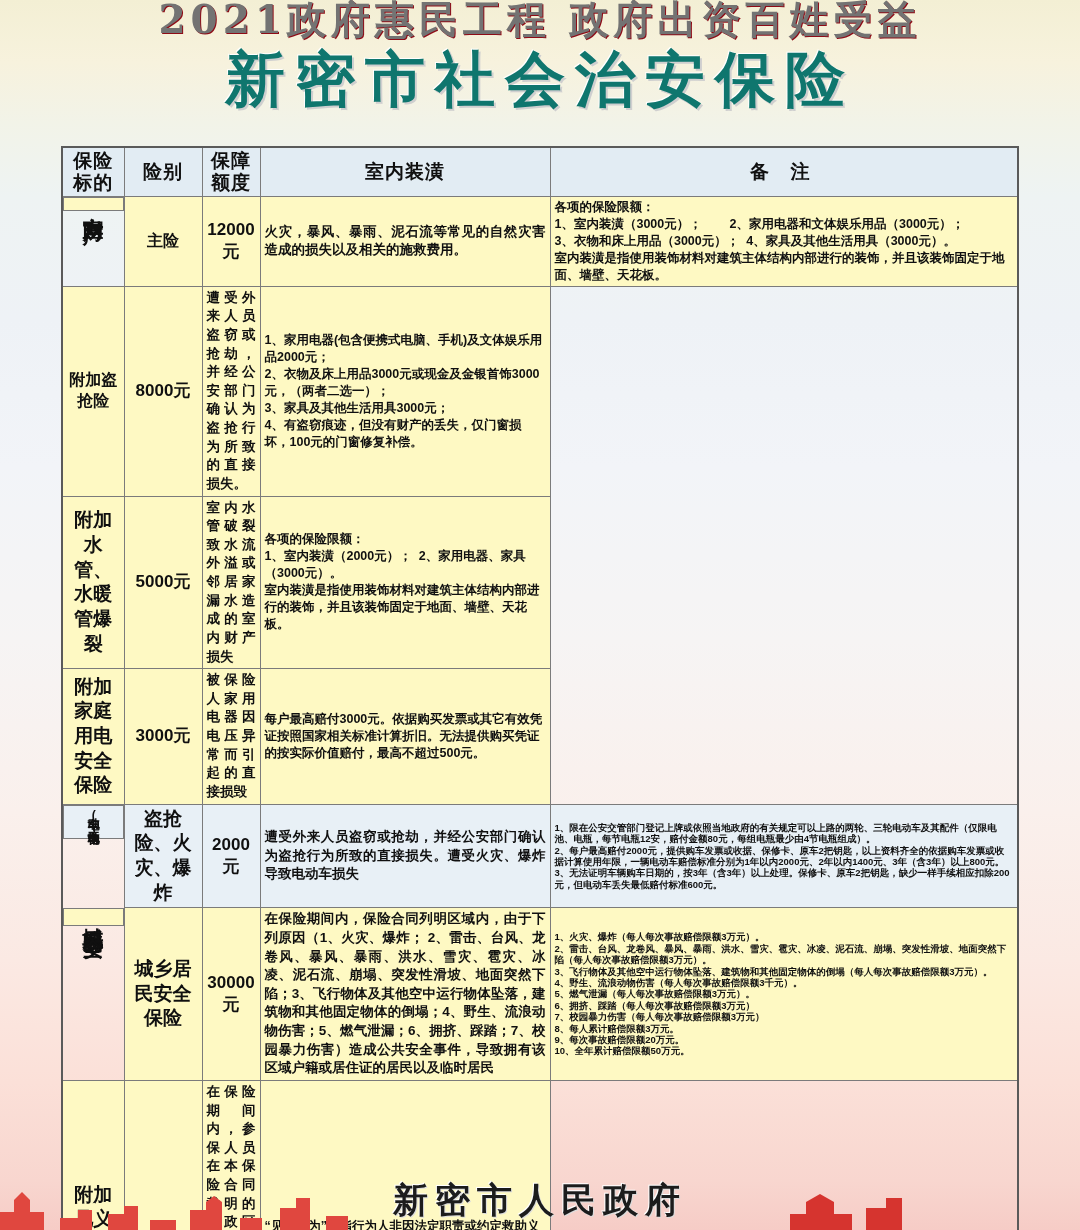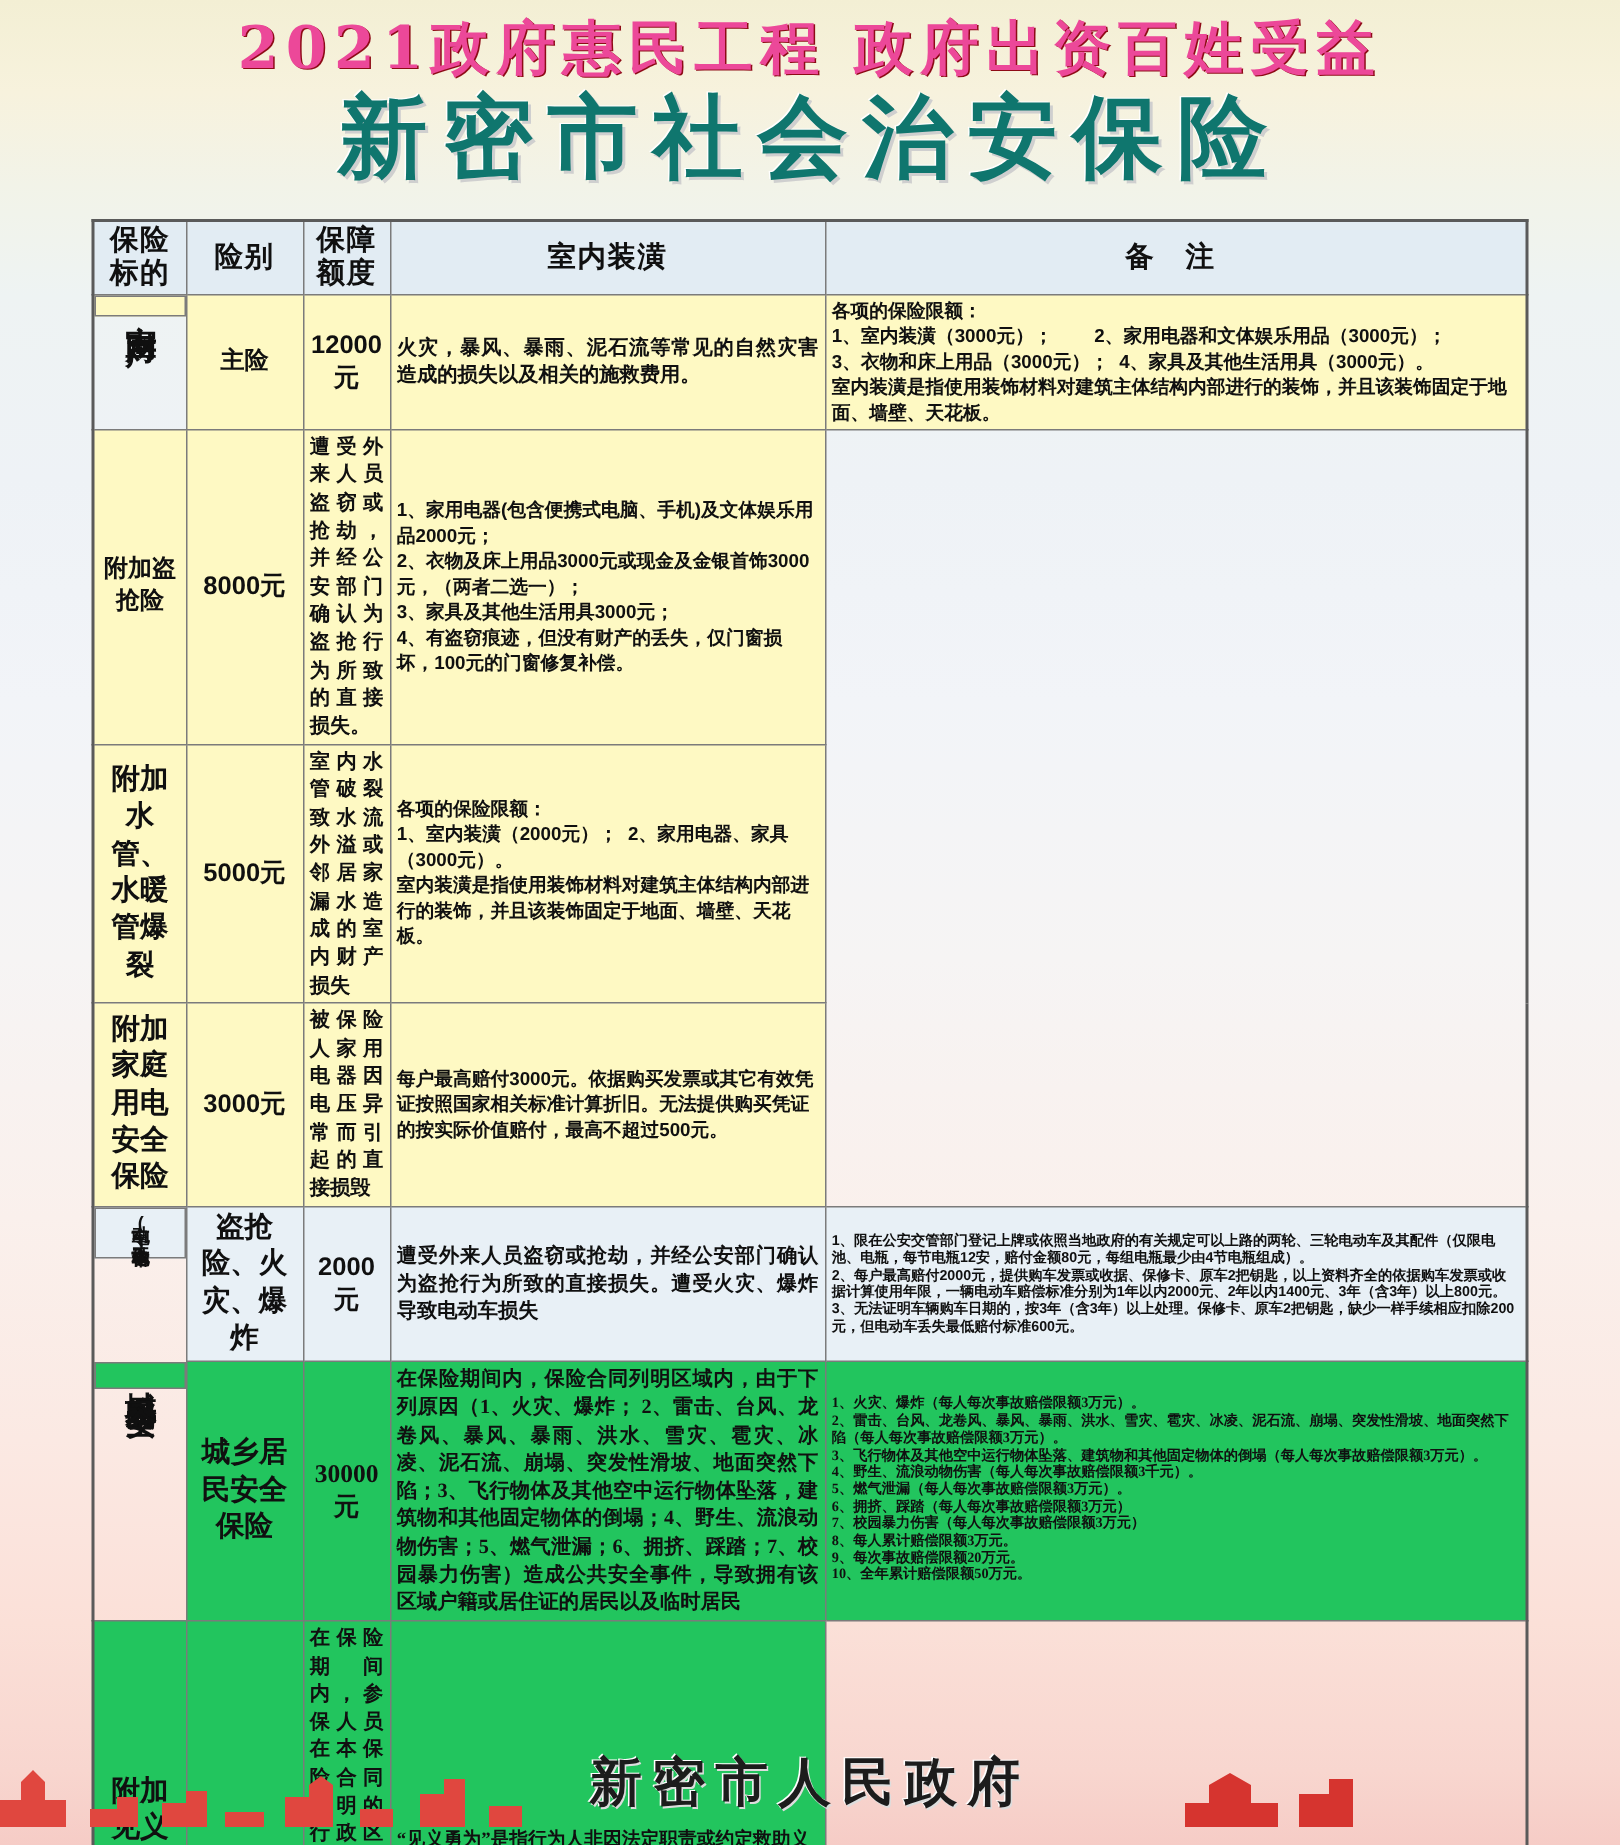--- a/index.html
+++ b/index.html
@@ -11,23 +11,22 @@
       #eef2f6 26%, #f2f4f8 38%, #f6f4f4 52%,
       #faf0ec 66%, #fbe9e3 78%, #fbe0d8 88%, #f8d6cf 96%, #f6ccc6 100%);
     position:relative;
   }
   .poster{position:absolute;inset:0;}
 
   
   .hdr{width:100%;text-align:center;}
   .hdr-line1{
     font-family:"DejaVu Serif","Liberation Serif",serif;
-    font-weight:bold;color:#ec4899;
+    font-weight:bold;color:#737373;
     font-size:39px;letter-spacing:5px;line-height:1;
-    padding-top:13px;
     text-shadow:1px 1px 0 #8e0b16;
     white-space:nowrap;
   }
   .hdr-line2{
     font-family:"DejaVu Serif","Liberation Serif",serif;
     font-weight:bold;color:#0f766e;
     font-size:60px;letter-spacing:10px;line-height:1;
     padding-top:10px;
     text-shadow:2px 2px 0 #cfcfcf, -1px -1px 0 #fff;
     white-space:nowrap;
@@ -53,40 +52,40 @@
 
   thead td{
     text-align:center;font-weight:bold;font-size:19px;line-height:1.15;
     background:#e2ecf3;height:34px;letter-spacing:1px;
   }
   thead td.th-note{font-size:19px;letter-spacing:8px;}
 
   
   .sec-a td{background:#fef9c3;}
   .sec-b td{background:#e8f0f6;}
-  .sec-c td{background:#22c55e;font-family:Liberation Serif, serif;}
+  .sec-c td{background:#fef9c3;}
 
   .obj-cell{
     text-align:center;font-weight:bold;font-size:21px;letter-spacing:2px;
     writing-mode:vertical-rl;text-orientation:upright;
     margin:0 auto;line-height:1.5;
   }
   .obj-box{display:flex;align-items:center;justify-content:center;}
   .obj-small .obj-cell{font-size:12px;letter-spacing:0;line-height:1.25;}
 
   .type-cell{text-align:center;font-weight:bold;font-size:16px;line-height:1.3;margin-left:15px;}
   .type-sm{font-size:19px;}
   .amt-cell{text-align:center;font-weight:bold;font-size:17px;}
   .resp-cell{font-size:13.5px;line-height:1.38;text-align:justify;font-weight:bold;}
   .note-cell{font-size:12.5px;line-height:1.36;font-weight:bold;}
   .note-tiny{font-size:9.5px;line-height:1.2;font-weight:bold;margin-left:38px;}
 
   
   .footer{
-    position:absolute;left:0;bottom:12px;width:902px;height:60px;
+    position:absolute;left:0;bottom:0;width:902px;height:60px;
     overflow:hidden;
   }
   .skyline{position:absolute;left:0;bottom:0;width:1080px;height:46px;}
   .foot-title{
     position:absolute;left:0;bottom:6px;width:1080px;text-align:center;
     font-family:"DejaVu Serif","Liberation Serif",serif;
     font-weight:bold;font-size:35px;letter-spacing:7px;color:#1c1c1c;
     text-shadow:1px 1px 0 #ddd,-1px -1px 0 #fff;
     white-space:nowrap;
   }

